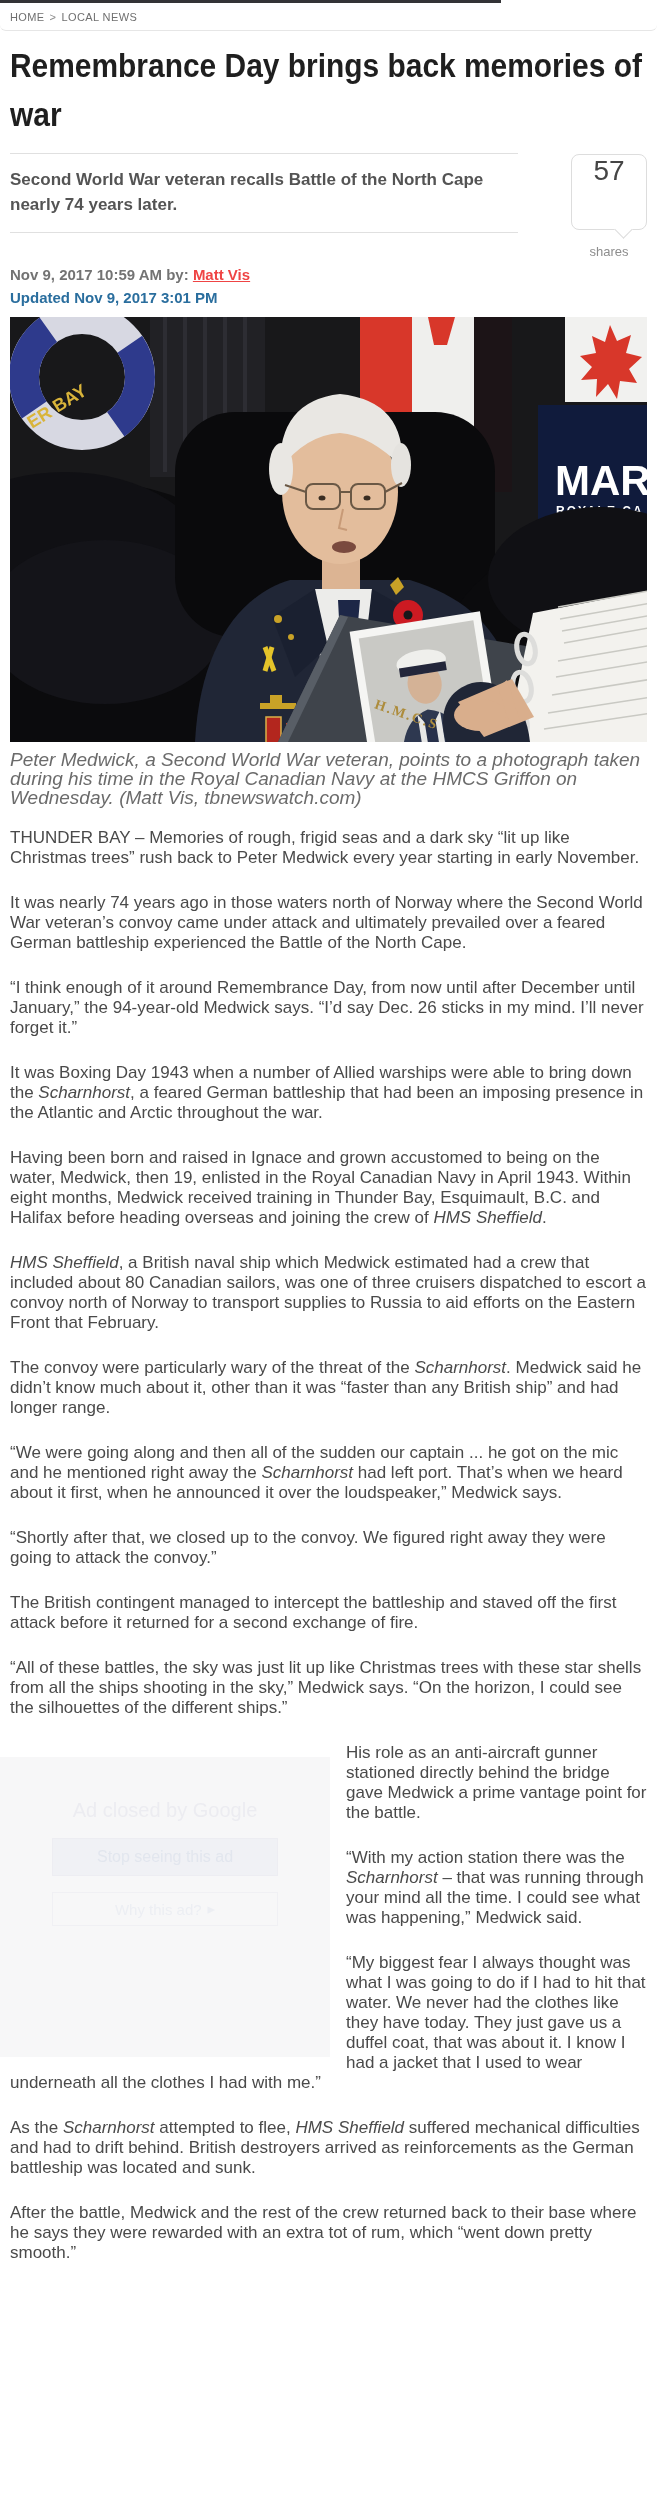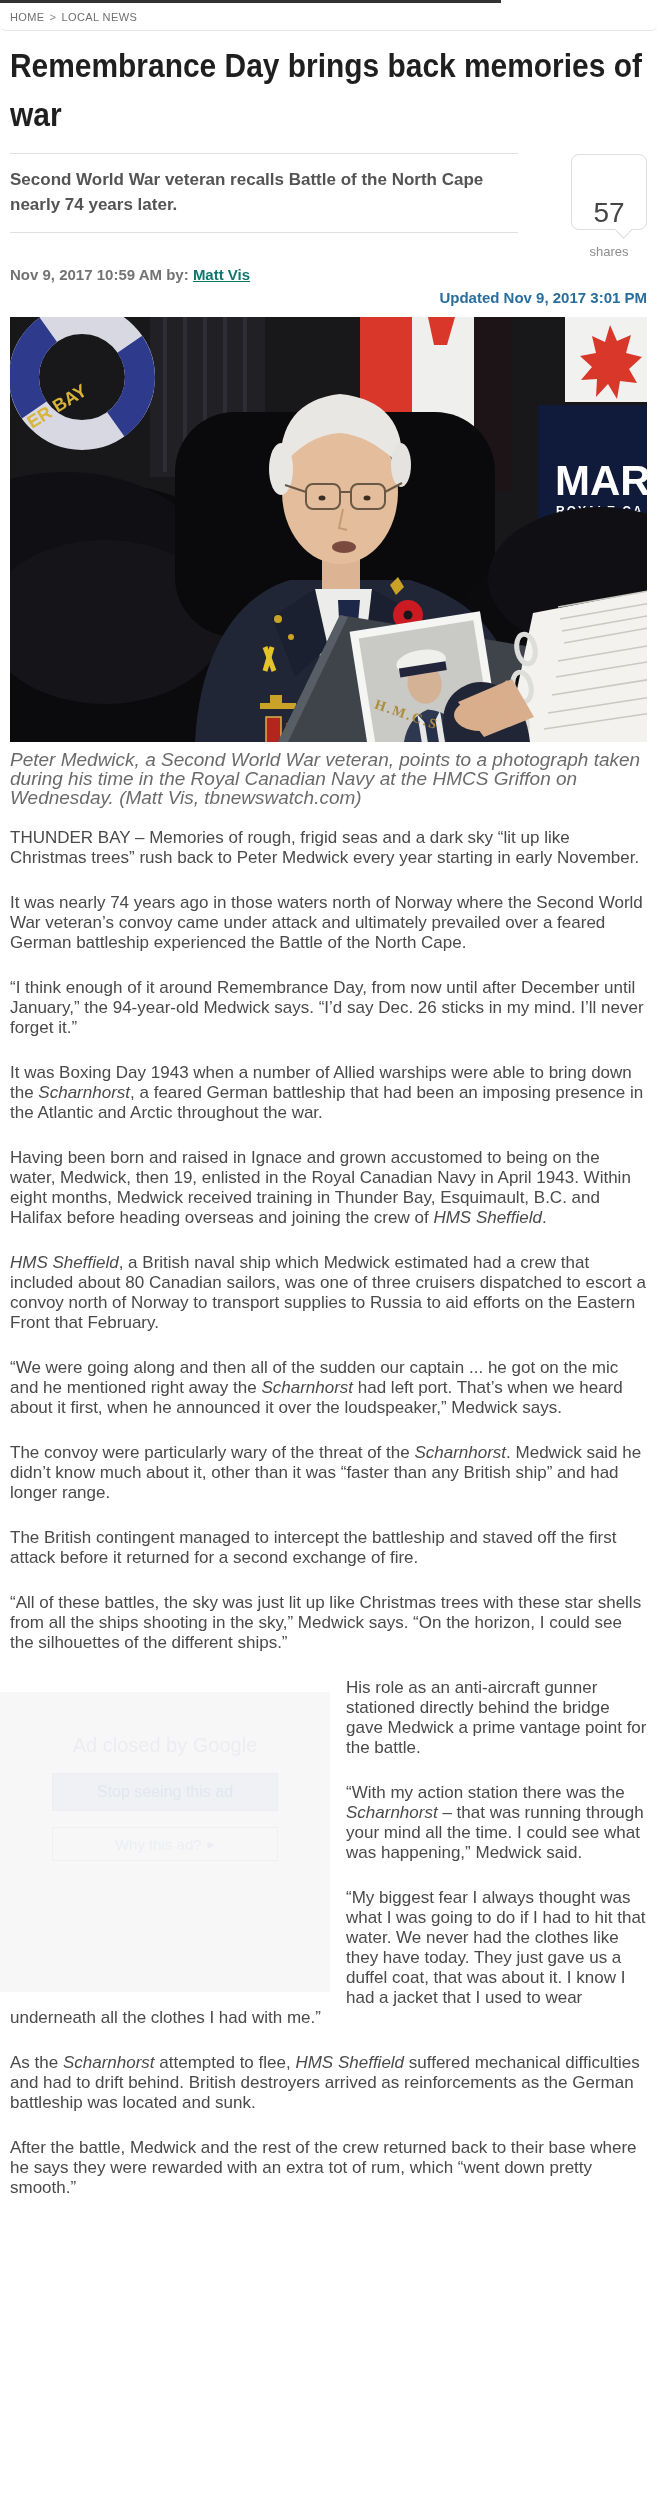--- a/index.html
+++ b/index.html
@@ -9,29 +9,29 @@
   .breadcrumb{padding:8px 10px 7px;font-size:11px;letter-spacing:.4px;color:#6f6f6f;border-bottom:1px solid #e6e6e6;border-radius:6px;}
   .breadcrumb a{color:#6f6f6f;text-decoration:none;}
   .breadcrumb .sep{margin:0 5px;color:#8a8a8a;}
   h1.headline{margin:10px 10px 0;font-size:34px;line-height:49px;font-weight:700;color:#1f1f1f;
     transform:scaleX(.88);transform-origin:left top;width:113%;}
   .standfirst-row{position:relative;margin:14px 10px 0;}
   .standfirst{width:508px;border-top:1px solid #e0e0e0;border-bottom:1px solid #e0e0e0;
     padding:13px 0 15px;font-size:17px;line-height:25px;color:#545454;font-weight:bold;}
   .share-widget{position:absolute;top:1px;right:0;width:76px;text-align:center;}
   .share-bubble{position:relative;width:74px;height:74px;border:1px solid #dddddd;border-radius:8px;
-    background:#fff;display:flex;align-items:flex-end;justify-content:center;
+    background:#fff;display:flex;align-items:flex-start;justify-content:center;
     font-size:28px;color:#454545;}
   .share-bubble::after{content:"";position:absolute;bottom:-7px;right:16px;width:12px;height:12px;
     background:#fff;border-right:1px solid #ddd;border-bottom:1px solid #ddd;transform:rotate(45deg);}
   .share-label{margin-top:14px;font-size:13px;color:#8d8d8d;text-align:center;}
   .byline{margin:30px 10px 0;font-size:15px;font-weight:700;line-height:23px;}
   .byline .posted{color:#737373;}
-  .byline a.author{color:#0f766e;}
-  .byline .updated{color:#2a6e9e;text-align:right;}
+  .byline a.author{color:#ef4444;}
+  .byline .updated{color:#2a6e9e;}
   figure{margin:8px 10px 0;}
   figure svg{display:block;}
   figcaption{margin-top:8px;font-size:19px;line-height:19px;font-style:italic;color:#6b6b6b;}
   article{margin:0 10px;}
   article p{margin:25px 0;font-size:17px;line-height:20px;color:#4a4a4a;}
   article p:first-of-type{margin-top:21px;}
   article em{font-style:italic;}
   .ad-box{float:left;width:330px;height:300px;margin:14px 16px 6px -10px;background:#f7f7f8;
     display:flex;flex-direction:column;align-items:center;box-sizing:border-box;padding-top:42px;}
   .ad-closed{font-size:20px;color:#ececf1;}
@@ -202,22 +202,23 @@
     <figcaption>Peter Medwick, a Second World War veteran, points to a photograph taken during his time in the Royal Canadian Navy at the HMCS Griffon on Wednesday. (Matt Vis, tbnewswatch.com)</figcaption>
   </figure>
 
   <article>
     <p><span>THUNDER BAY – Memories of rough, frigid seas and a dark sky “lit up like Christmas trees” rush back to Peter Medwick every year starting in early November.</span></p>
     <p><span>It was nearly 74 years ago in those waters north of Norway where the Second World War veteran’s convoy came under attack and ultimately prevailed over a feared German battleship experienced the Battle of the North Cape.</span></p>
     <p><span>“I think enough of it around Remembrance Day, from now until after December until January,” the 94-year-old Medwick says. “I’d say Dec. 26 sticks in my mind. I’ll never forget it.”</span></p>
     <p><span>It was Boxing Day 1943 when a number of Allied warships were able to bring down the </span><em>Scharnhorst</em><span>, a feared German battleship that had been an imposing presence in the Atlantic and Arctic throughout the war.</span></p>
     <p><span>Having been born and raised in Ignace and grown accustomed to being on the water, Medwick, then 19, enlisted in the Royal Canadian Navy in April 1943. Within eight months, Medwick received training in Thunder Bay, Esquimault, B.C. and Halifax before heading overseas and joining the crew of </span><em>HMS Sheffield</em><span>.</span></p>
     <p><em>HMS Sheffield</em><span>, a British naval ship which Medwick estimated had a crew that included about 80 Canadian sailors, was one of three cruisers dispatched to escort a convoy north of Norway to transport supplies to Russia to aid efforts on the Eastern Front that February.</span></p>
+    <p><span>The convoy were particularly wary of the threat of the </span><em>Scharnhorst</em><span>. Medwick said he didn’t know much about it, other than it was “faster than any British ship” and had longer range.</span></p>
     <p><span>“We were going along and then all of the sudden our captain ... he got on the mic and he mentioned right away the </span><em>Scharnhorst</em><span> had left port. That’s when we heard about it first, when he announced it over the loudspeaker,” Medwick says.</span></p>
-    <p><span>The convoy were particularly wary of the threat of the </span><em>Scharnhorst</em><span>. Medwick said he didn’t know much about it, other than it was “faster than any British ship” and had longer range.</span></p>
+    <p><span>“Shortly after that, we closed up to the convoy. We figured right away they were going to attack the convoy.”</span></p>
     <p><span>The British contingent managed to intercept the battleship and staved off the first attack before it returned for a second exchange of fire.</span></p>
     <p><span>“All of these battles, the sky was just lit up like Christmas trees with these star shells from all the ships shooting in the sky,” Medwick says. “On the horizon, I could see the silhouettes of the different ships.”</span></p>
 
     <div class="ad-box">
       <div class="ad-closed">Ad closed by Google</div>
       <div class="ad-stop">Stop seeing this ad</div>
       <div class="ad-why">
           <span>Why this ad?</span>
           <span>▸</span>
         </div>

